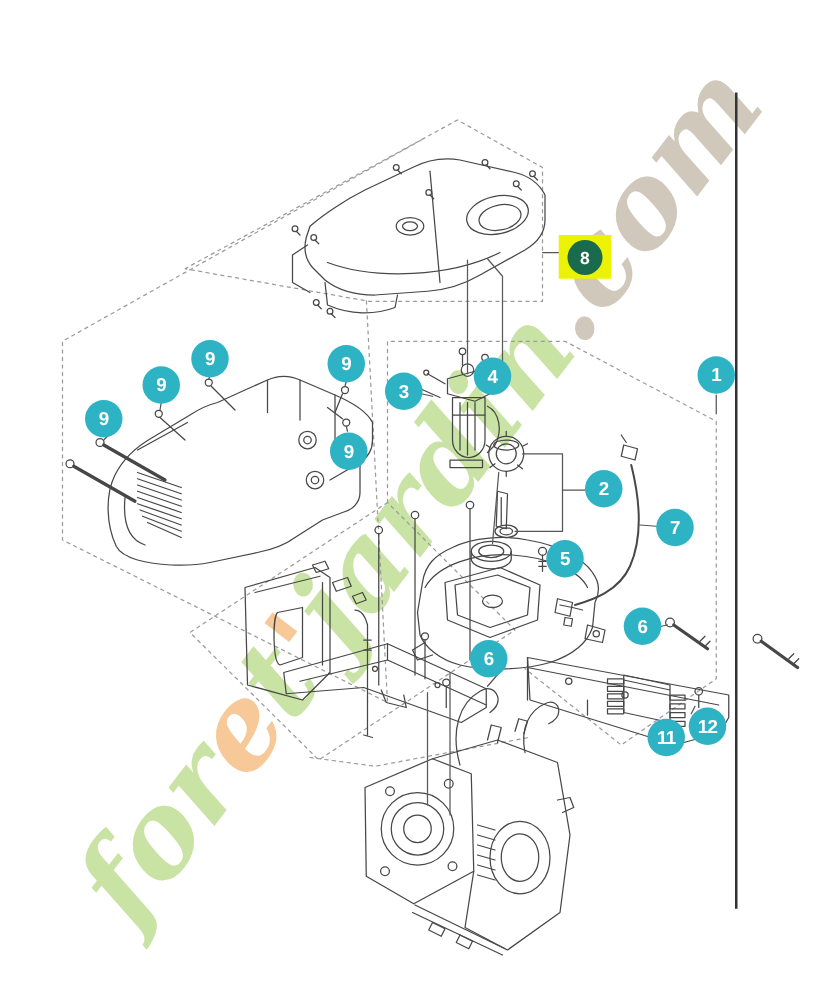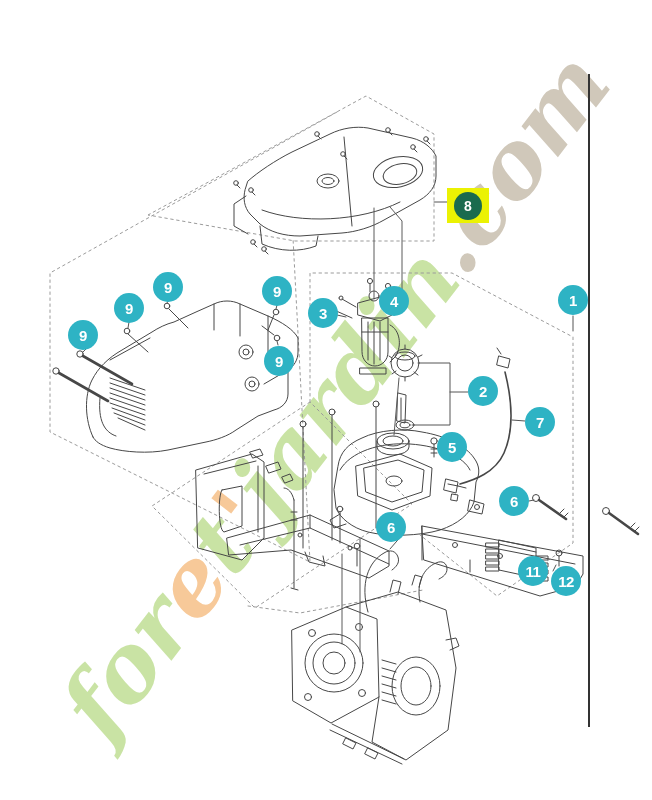--- a/index.html
+++ b/index.html
@@ -296,20 +296,20 @@
   <div class="badge" style="left:379px;top:286px">4</div>
   <div class="badge" style="left:437px;top:432px">5</div>
   <div class="badge" style="left:376px;top:512px">6</div>
   <div class="badge" style="left:499px;top:486px">6</div>
   <div class="badge" style="left:525px;top:407px">7</div>
   <div class="badge" style="left:114px;top:293px">9</div>
   <div class="badge" style="left:153px;top:272px">9</div>
   <div class="badge" style="left:262px;top:276px">9</div>
   <div class="badge" style="left:264px;top:346px">9</div>
   <div class="badge" style="left:68px;top:320px">9</div>
-  <div class="badge" style="left:518px;top:556px">11</div>
+  <div class="badge" style="left:518px;top:575px">11</div>
   <div class="badge" style="left:551px;top:566px">12</div>
 
   <div class="badge8-box">
     <div class="badge8-circle">8</div>
   </div>
 
 </div>
 
 </body></html>

